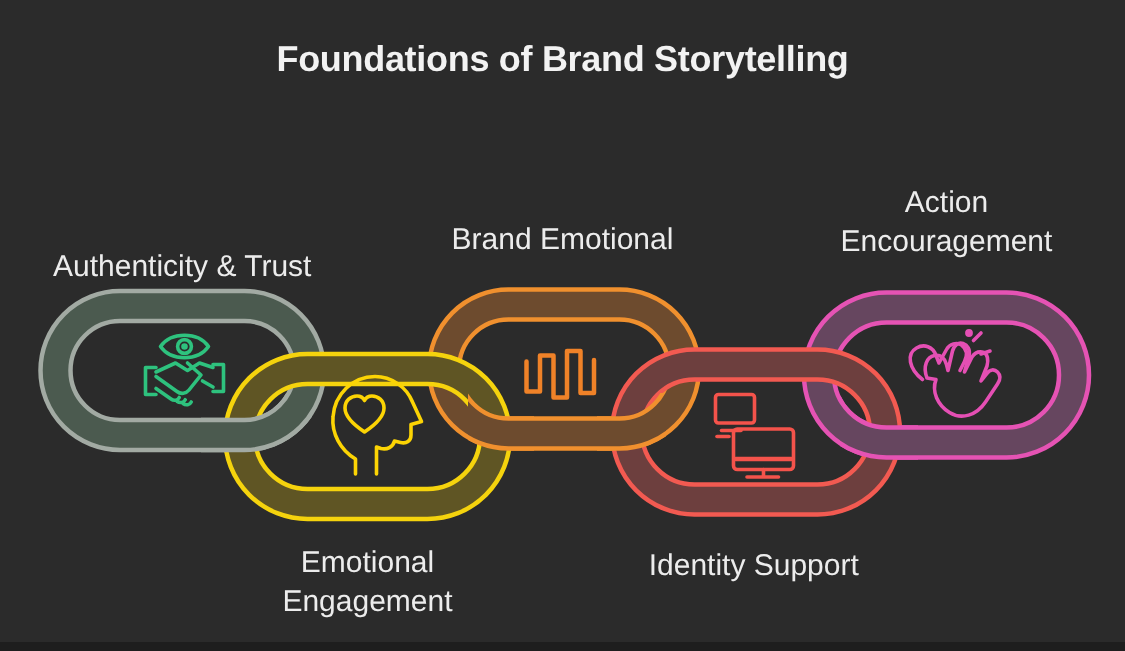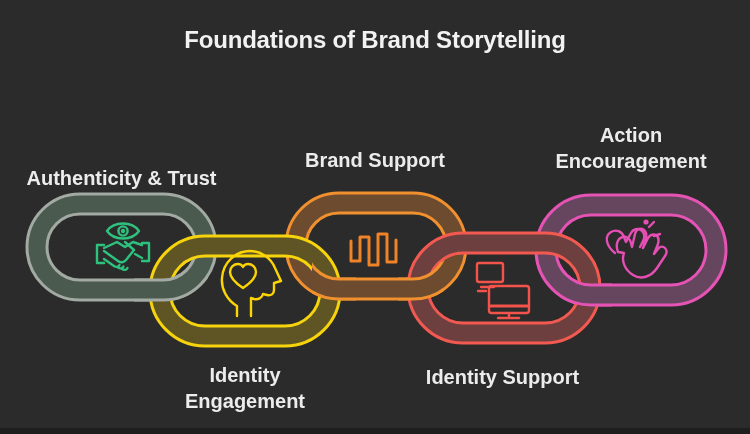--- a/index.html
+++ b/index.html
@@ -11,21 +11,21 @@
   }
   .title{
     position:absolute;left:0;top:26px;width:750px;
     text-align:center;
     font-size:24px;font-weight:bold;letter-spacing:-0.2px;
     color:#f2f2f2;
   }
   .link-label{
     position:absolute;
     text-align:center;
-    font-size:20px;font-weight:bold;
+    font-size:20px;font-weight:normal;
     line-height:26px;
     color:#ececec;
   }
   #label-0{left:11px;  top:165px; width:221px;}
   #label-1{left:160px; top:362px; width:170px;}
   #label-2{left:275px; top:147px; width:200px;}
   #label-3{left:400px; top:364px; width:205px;}
   #label-4{left:541px; top:122px; width:180px;}
   #chain-svg{position:absolute;left:0;top:0;}
   .bottom-bar{position:absolute;left:0;bottom:0;width:750px;height:6px;}
@@ -101,19 +101,19 @@
     <g fill="none" stroke-width="2.4" stroke-linecap="round" stroke-linejoin="round" stroke="#e54fb4">
       <path d="M615,253 c-9,-7 -11,-17 -4,-21 5,-3 11,-1 13,5 l2,5 5,-9 c2,-4 7,-5 10,-3 4,3 4,7 2,11 l-3,6"></path>
       <path d="M618,252 c-3,-8 0,-14 5,-15 4,-1 7,2 8,6 l1,4 3,-13 c1,-4 4,-6 7,-5 3,1 5,4 4,8 l-3,11 5,-10 c2,-3 5,-4 8,-3 3,2 3,5 2,9 l-4,10 4,-5 c2,-3 5,-3 7,-1 2,2 2,5 0,8 l-8,12 c-6,9 -16,12 -24,7 -8,-5 -12,-14 -9,-22 z"></path>
       <path d="M649,227 l5,-5"></path>
       <path d="M654,236 l6,-2"></path>
       <circle cx="646" cy="222" r="1.4" fill="#e54fb4"></circle>
     </g>
   </svg>
 
   <div class="link-label" id="label-0">Authenticity &amp; Trust</div>
-  <div class="link-label" id="label-1">Identity Engagement</div>
-  <div class="link-label" id="label-2">Brand Support</div>
+  <div class="link-label" id="label-1">Emotional Engagement</div>
+  <div class="link-label" id="label-2">Brand Emotional</div>
   <div class="link-label" id="label-3">Identity Support</div>
   <div class="link-label" id="label-4">Action Encouragement</div>
 
   <div class="bottom-bar" style="background: rgb(30, 30, 30);"></div>
 </div>
 
 </body></html>

